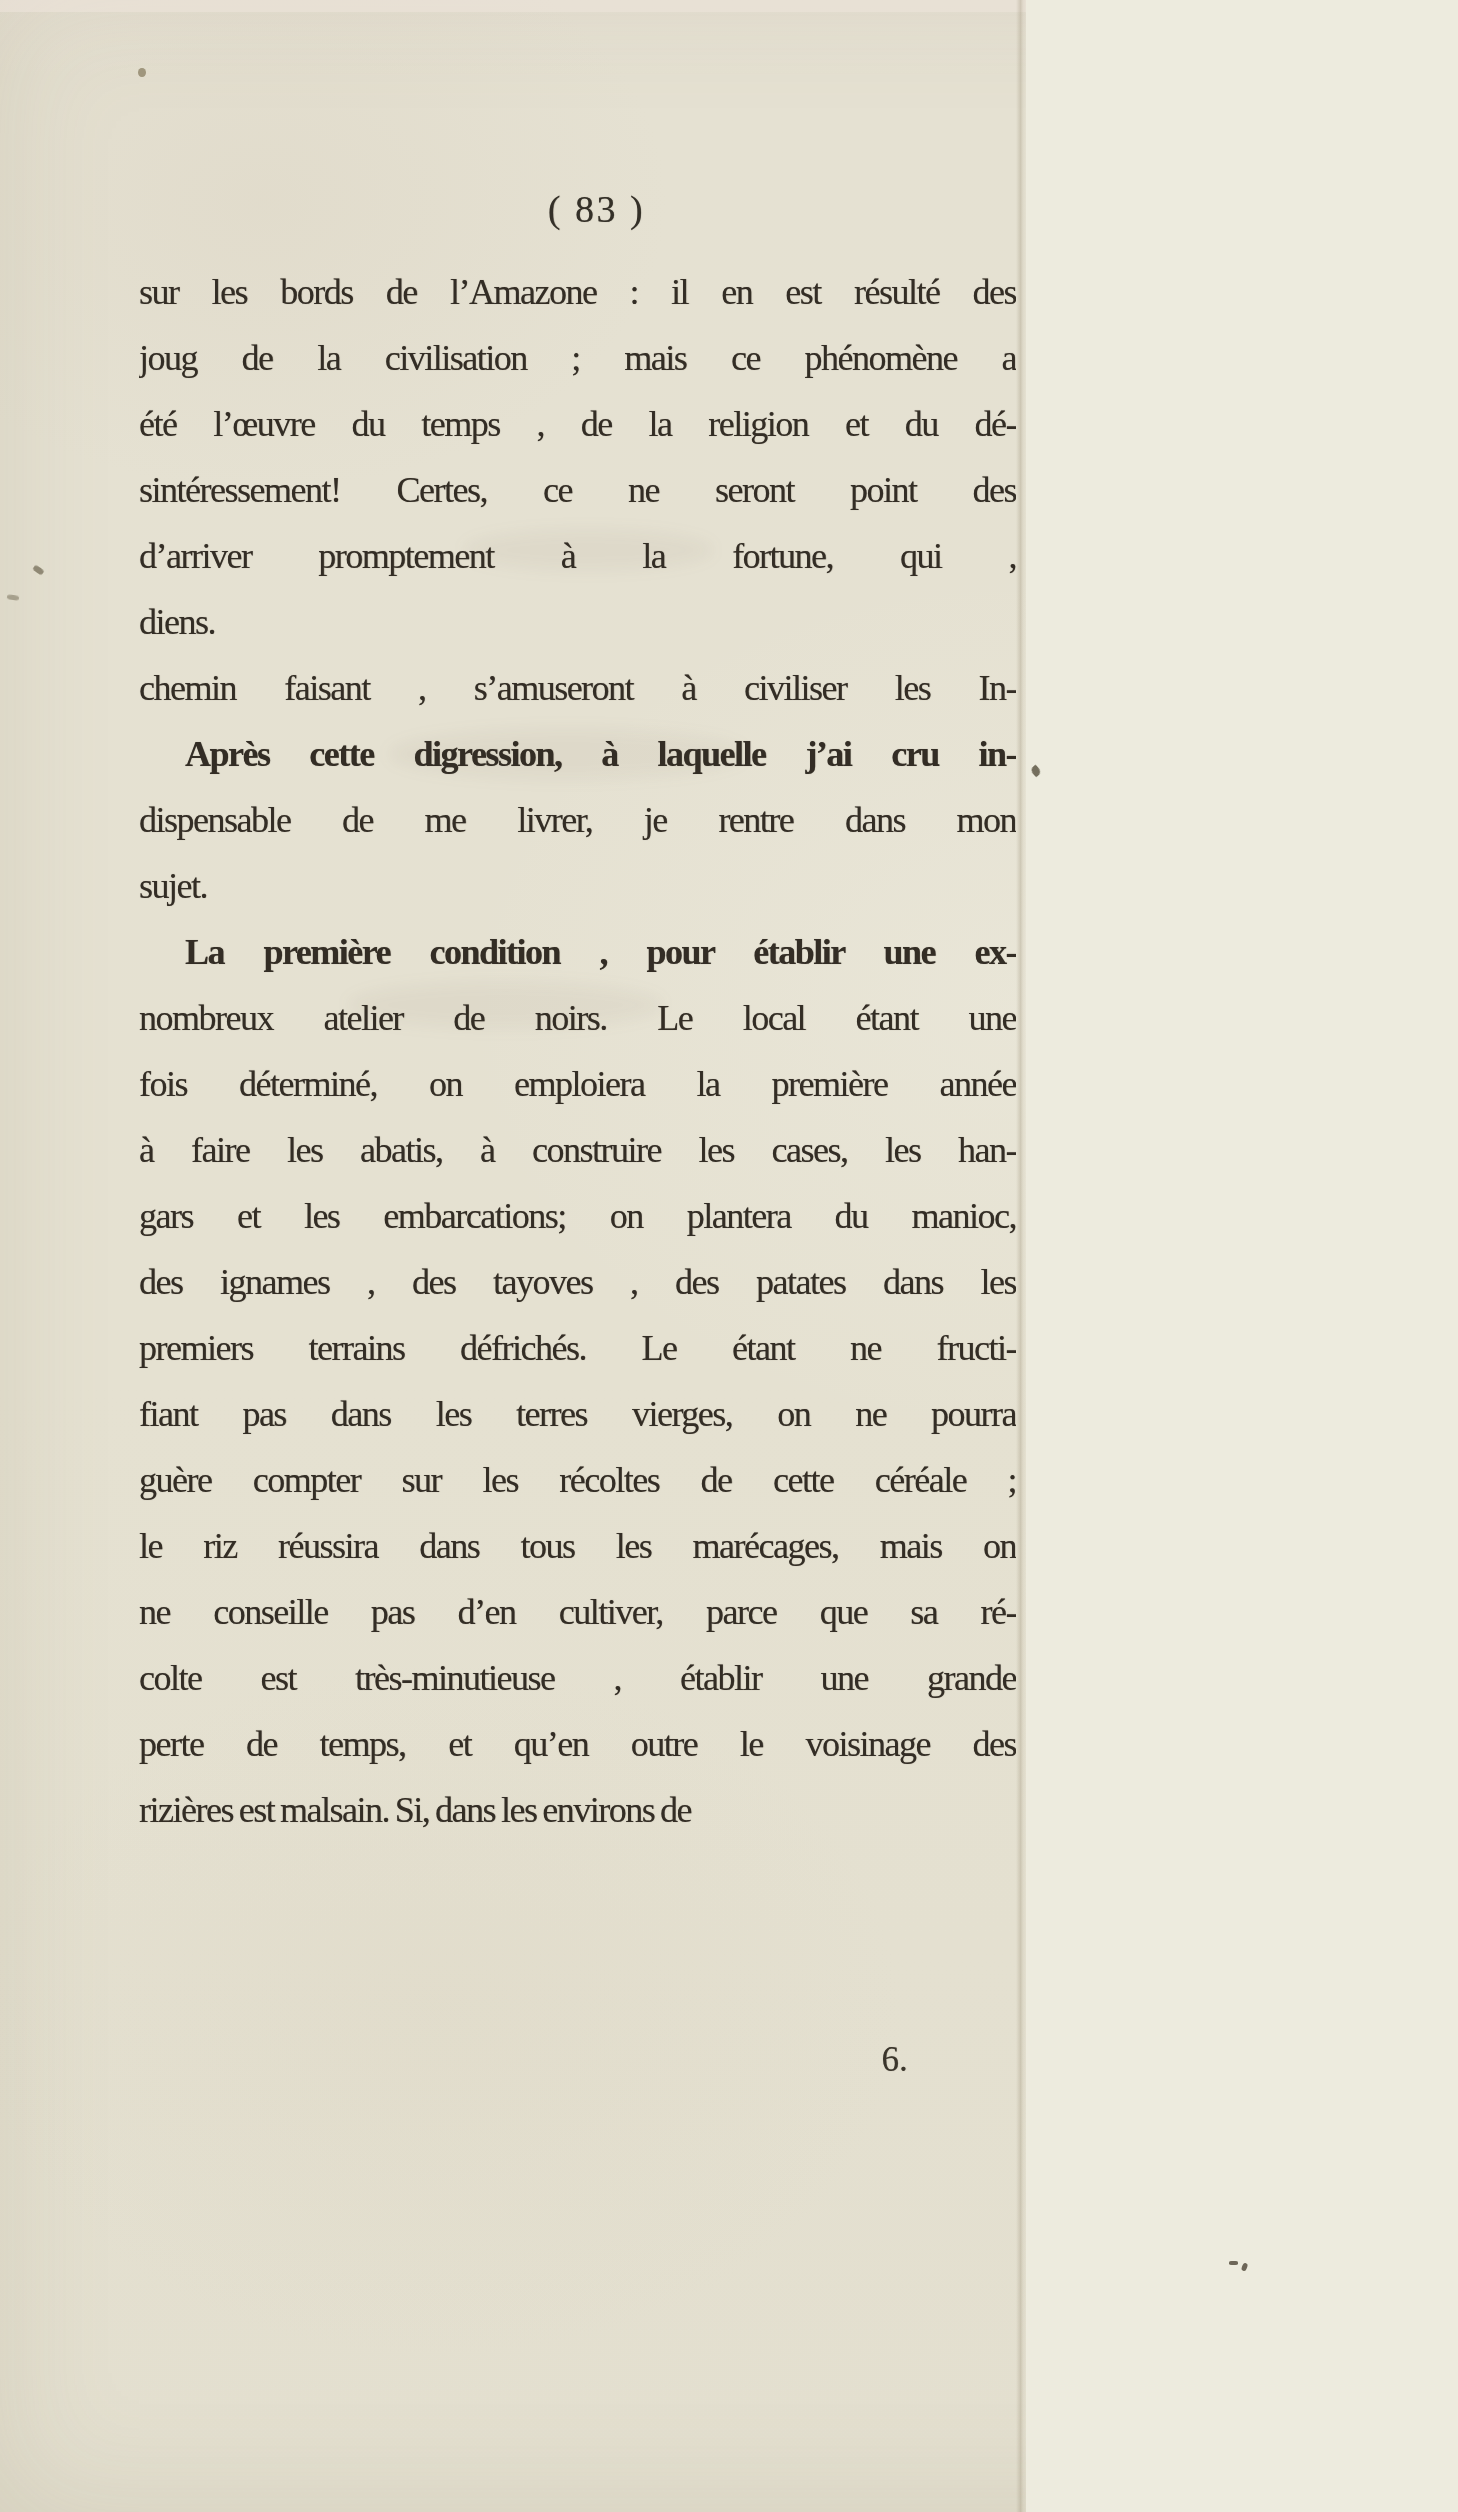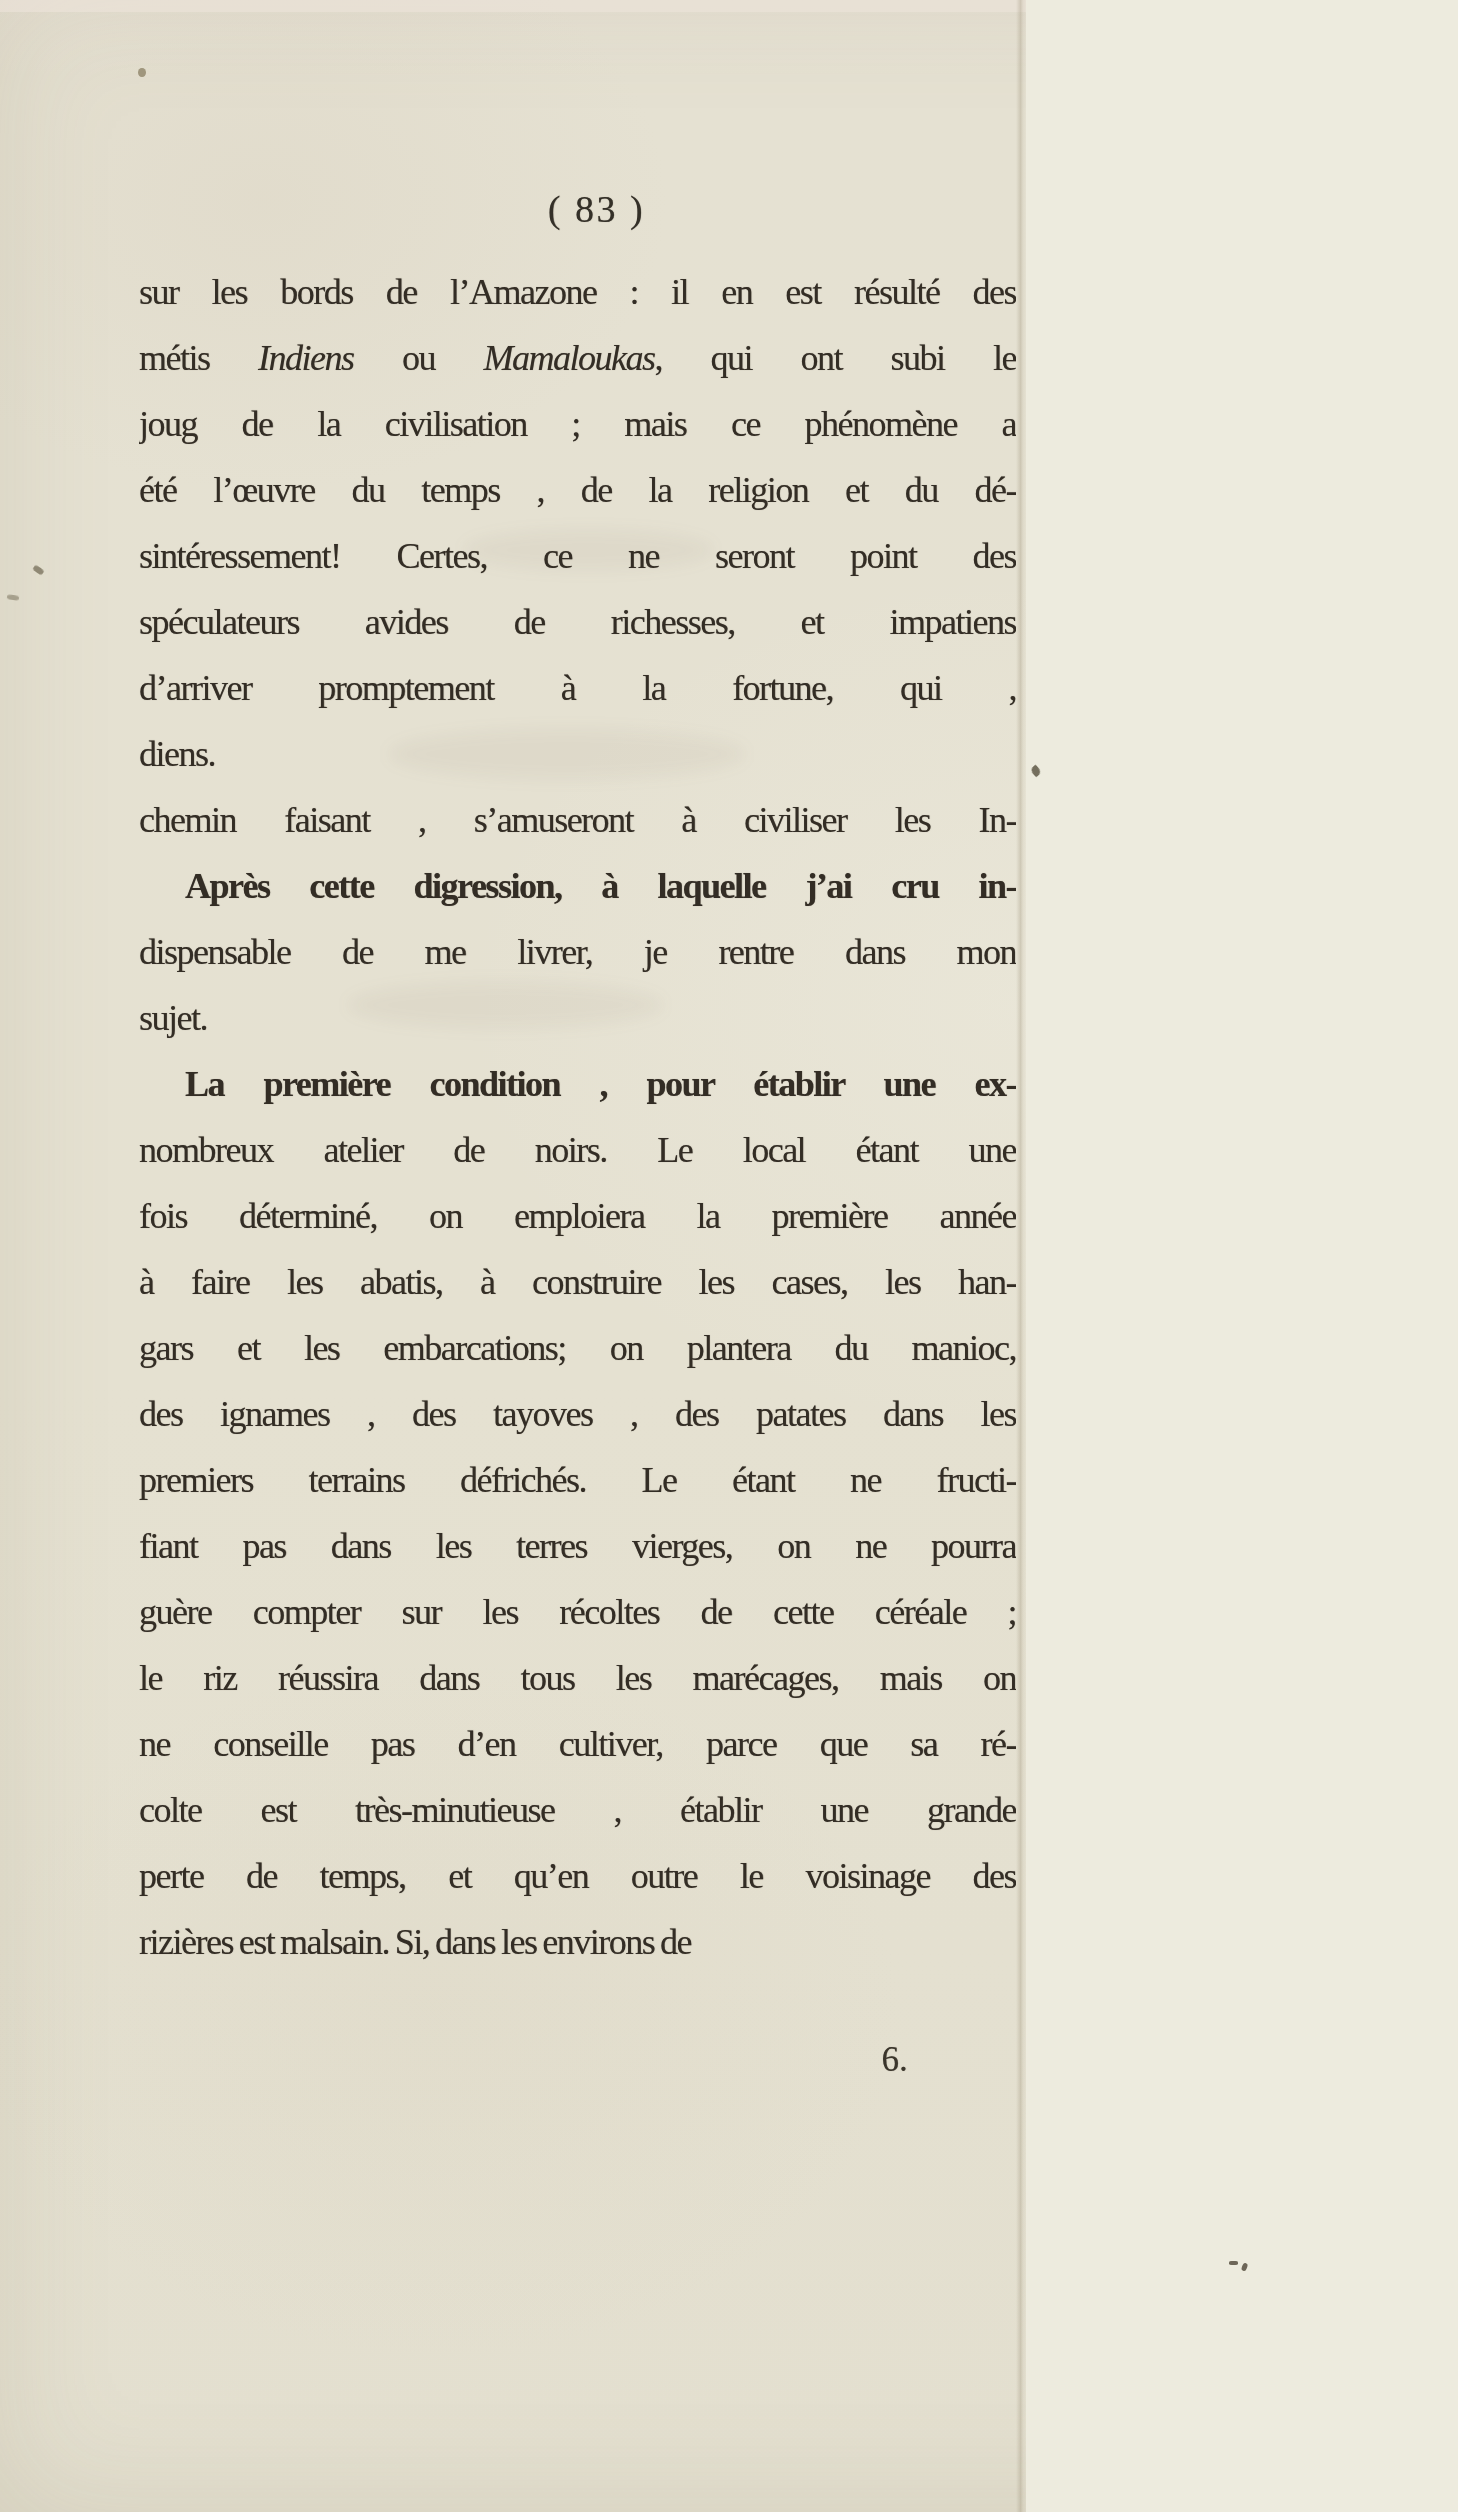--- a/index.html
+++ b/index.html
@@ -80,25 +80,23 @@
   <div class="edge-line"></div>
 
   <div class="smudge smudge-a"></div>
   <div class="smudge smudge-b"></div>
   <div class="smudge smudge-c"></div>
 
   <div class="header">( 83 )</div>
 
   <div class="textblock">
     <div class="line">sur les bords de l’Amazone : il en est résulté des</div>
-    <div class="line"><span>métis </span><span class="it">Indiens</span><span> ou </span><span class="it">Mamaloukas</span><span>, qui ont subi le</span></div>
     <div class="line">joug de la civilisation ; mais ce phénomène a</div>
     <div class="line">été l’œuvre du temps , de la religion et du dé-</div>
     <div class="line">sintéressement! Certes, ce ne seront point des</div>
-    <div class="line">spéculateurs avides de richesses, et impatiens</div>
     <div class="line">d’arriver promptement à la fortune, qui ,</div>
     <div class="line pend">diens.</div>
     <div class="line">chemin faisant , s’amuseront à civiliser les In-</div>
     <div class="line indent">Après cette digression, à laquelle j’ai cru in-</div>
     <div class="line">dispensable de me livrer, je rentre dans mon</div>
     <div class="line pend">sujet.</div>
     <div class="line indent">La première condition , pour établir une ex-</div>
     <div class="line">nombreux atelier de noirs. Le local étant une</div>
     <div class="line">fois déterminé, on emploiera la première année</div>
     <div class="line">à faire les abatis, à construire les cases, les han-</div>

